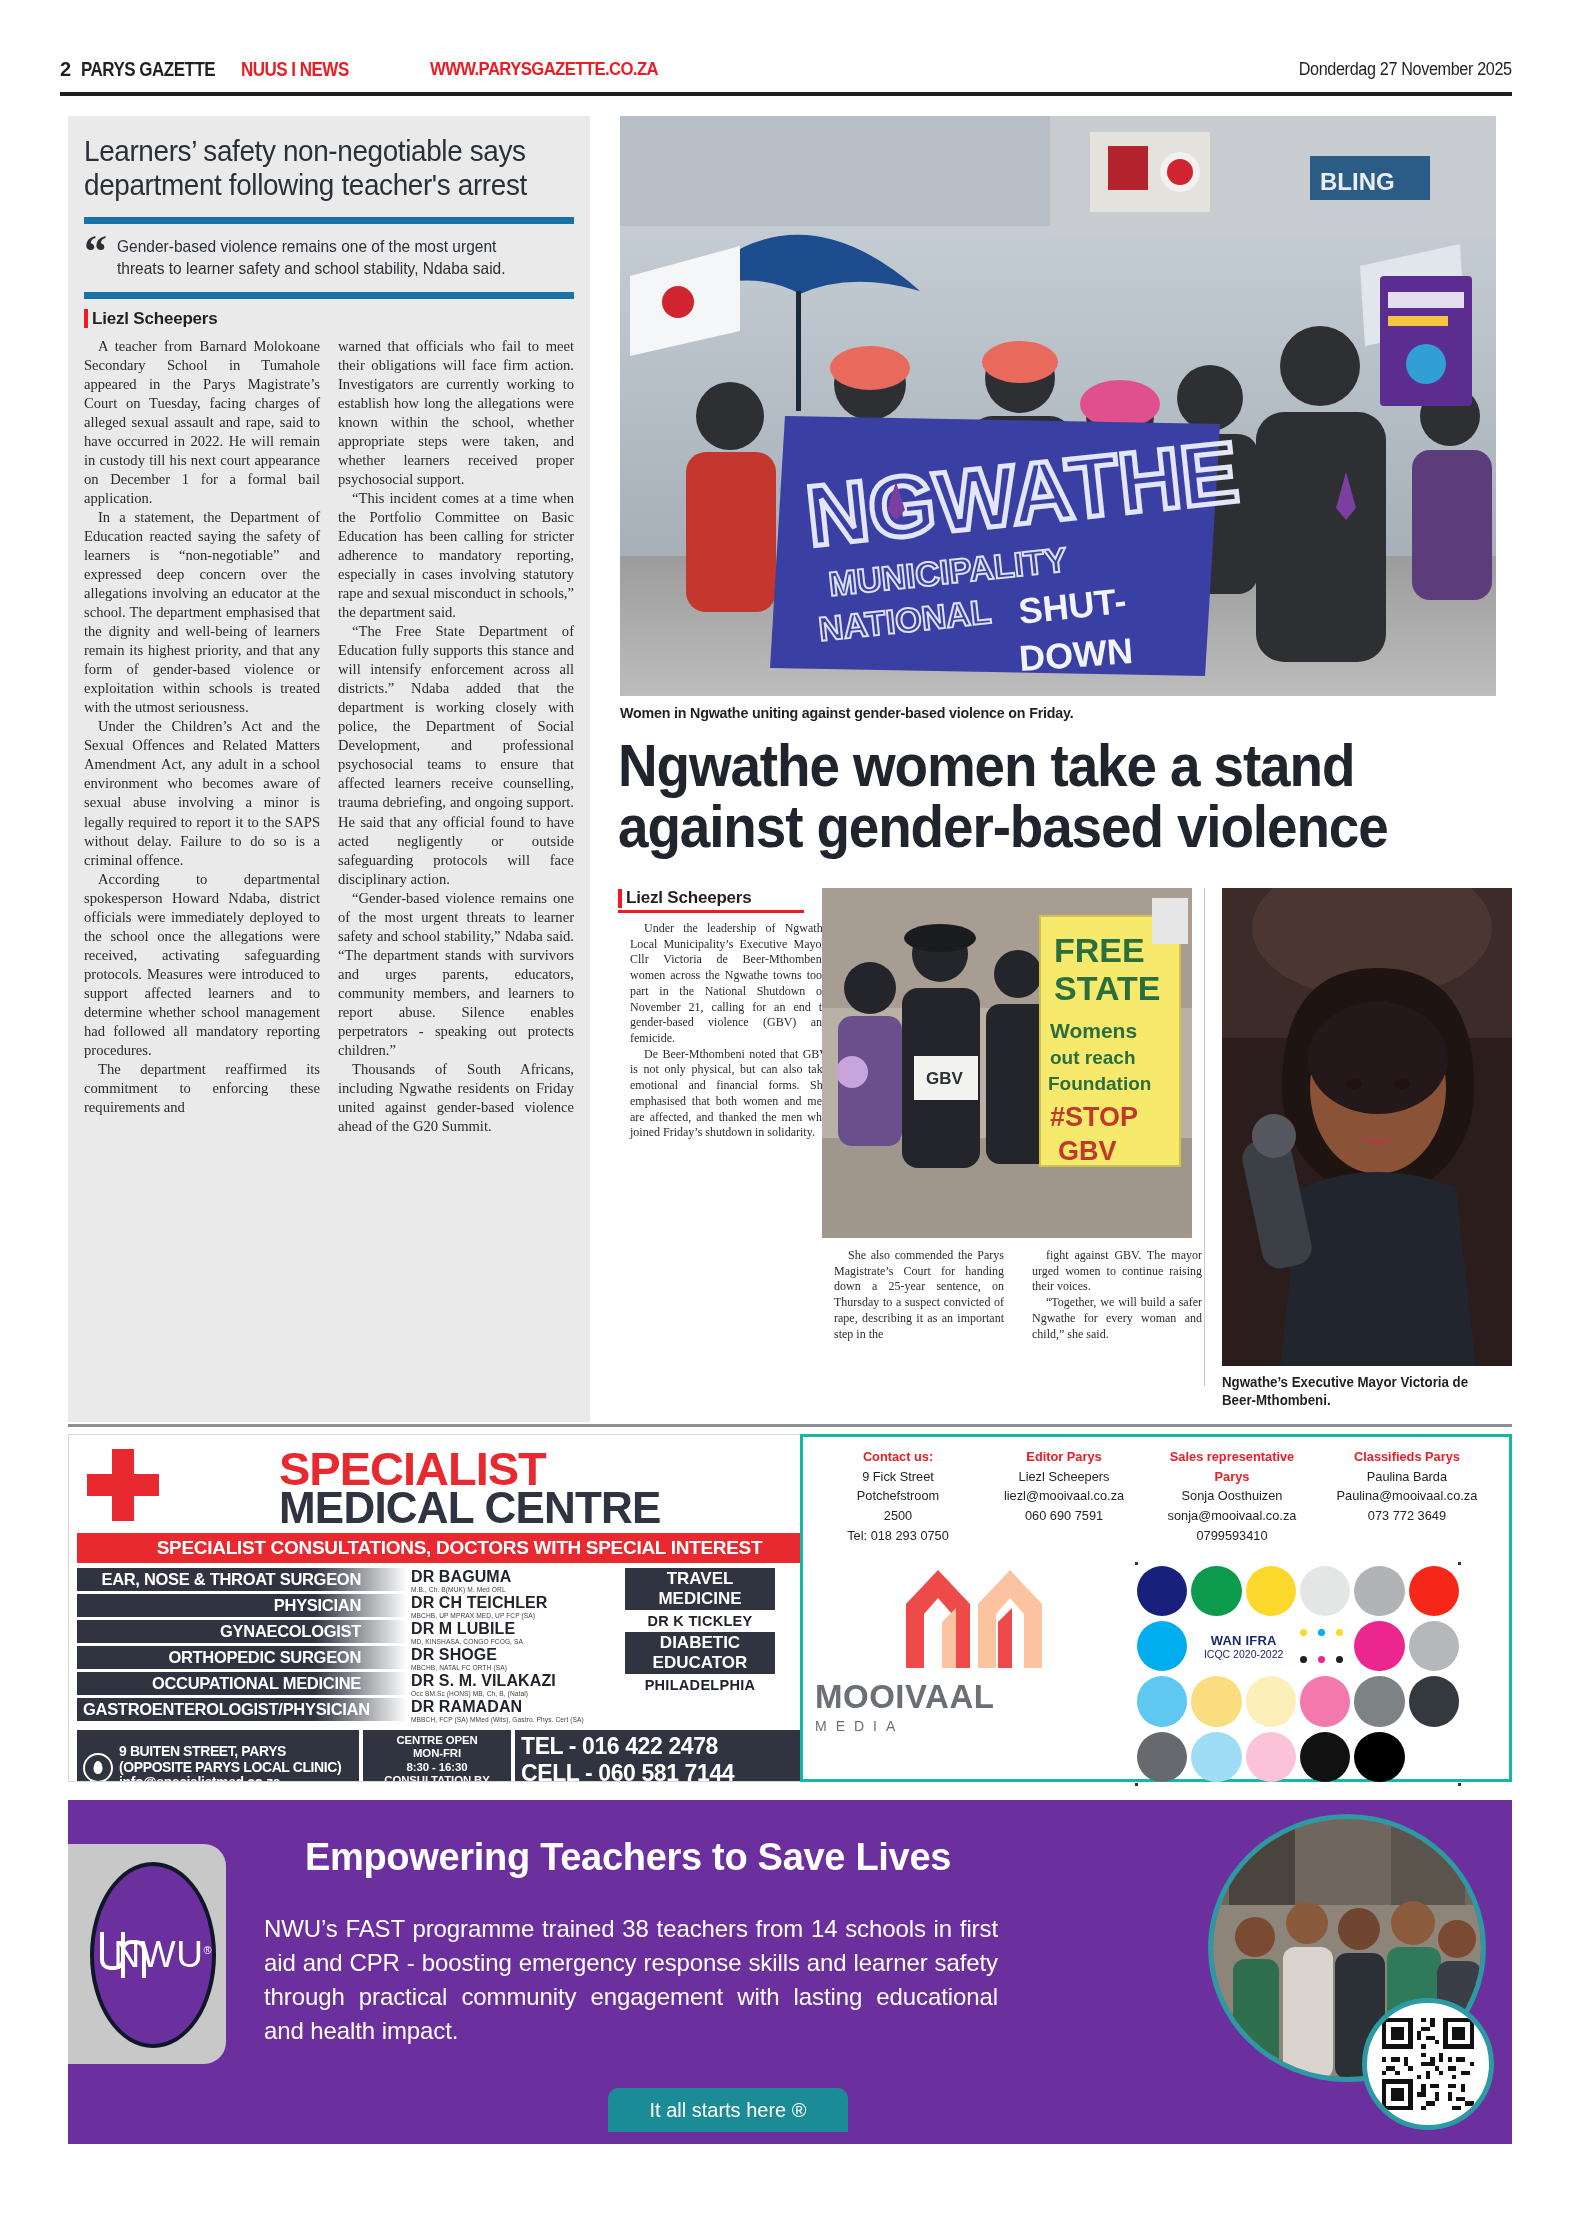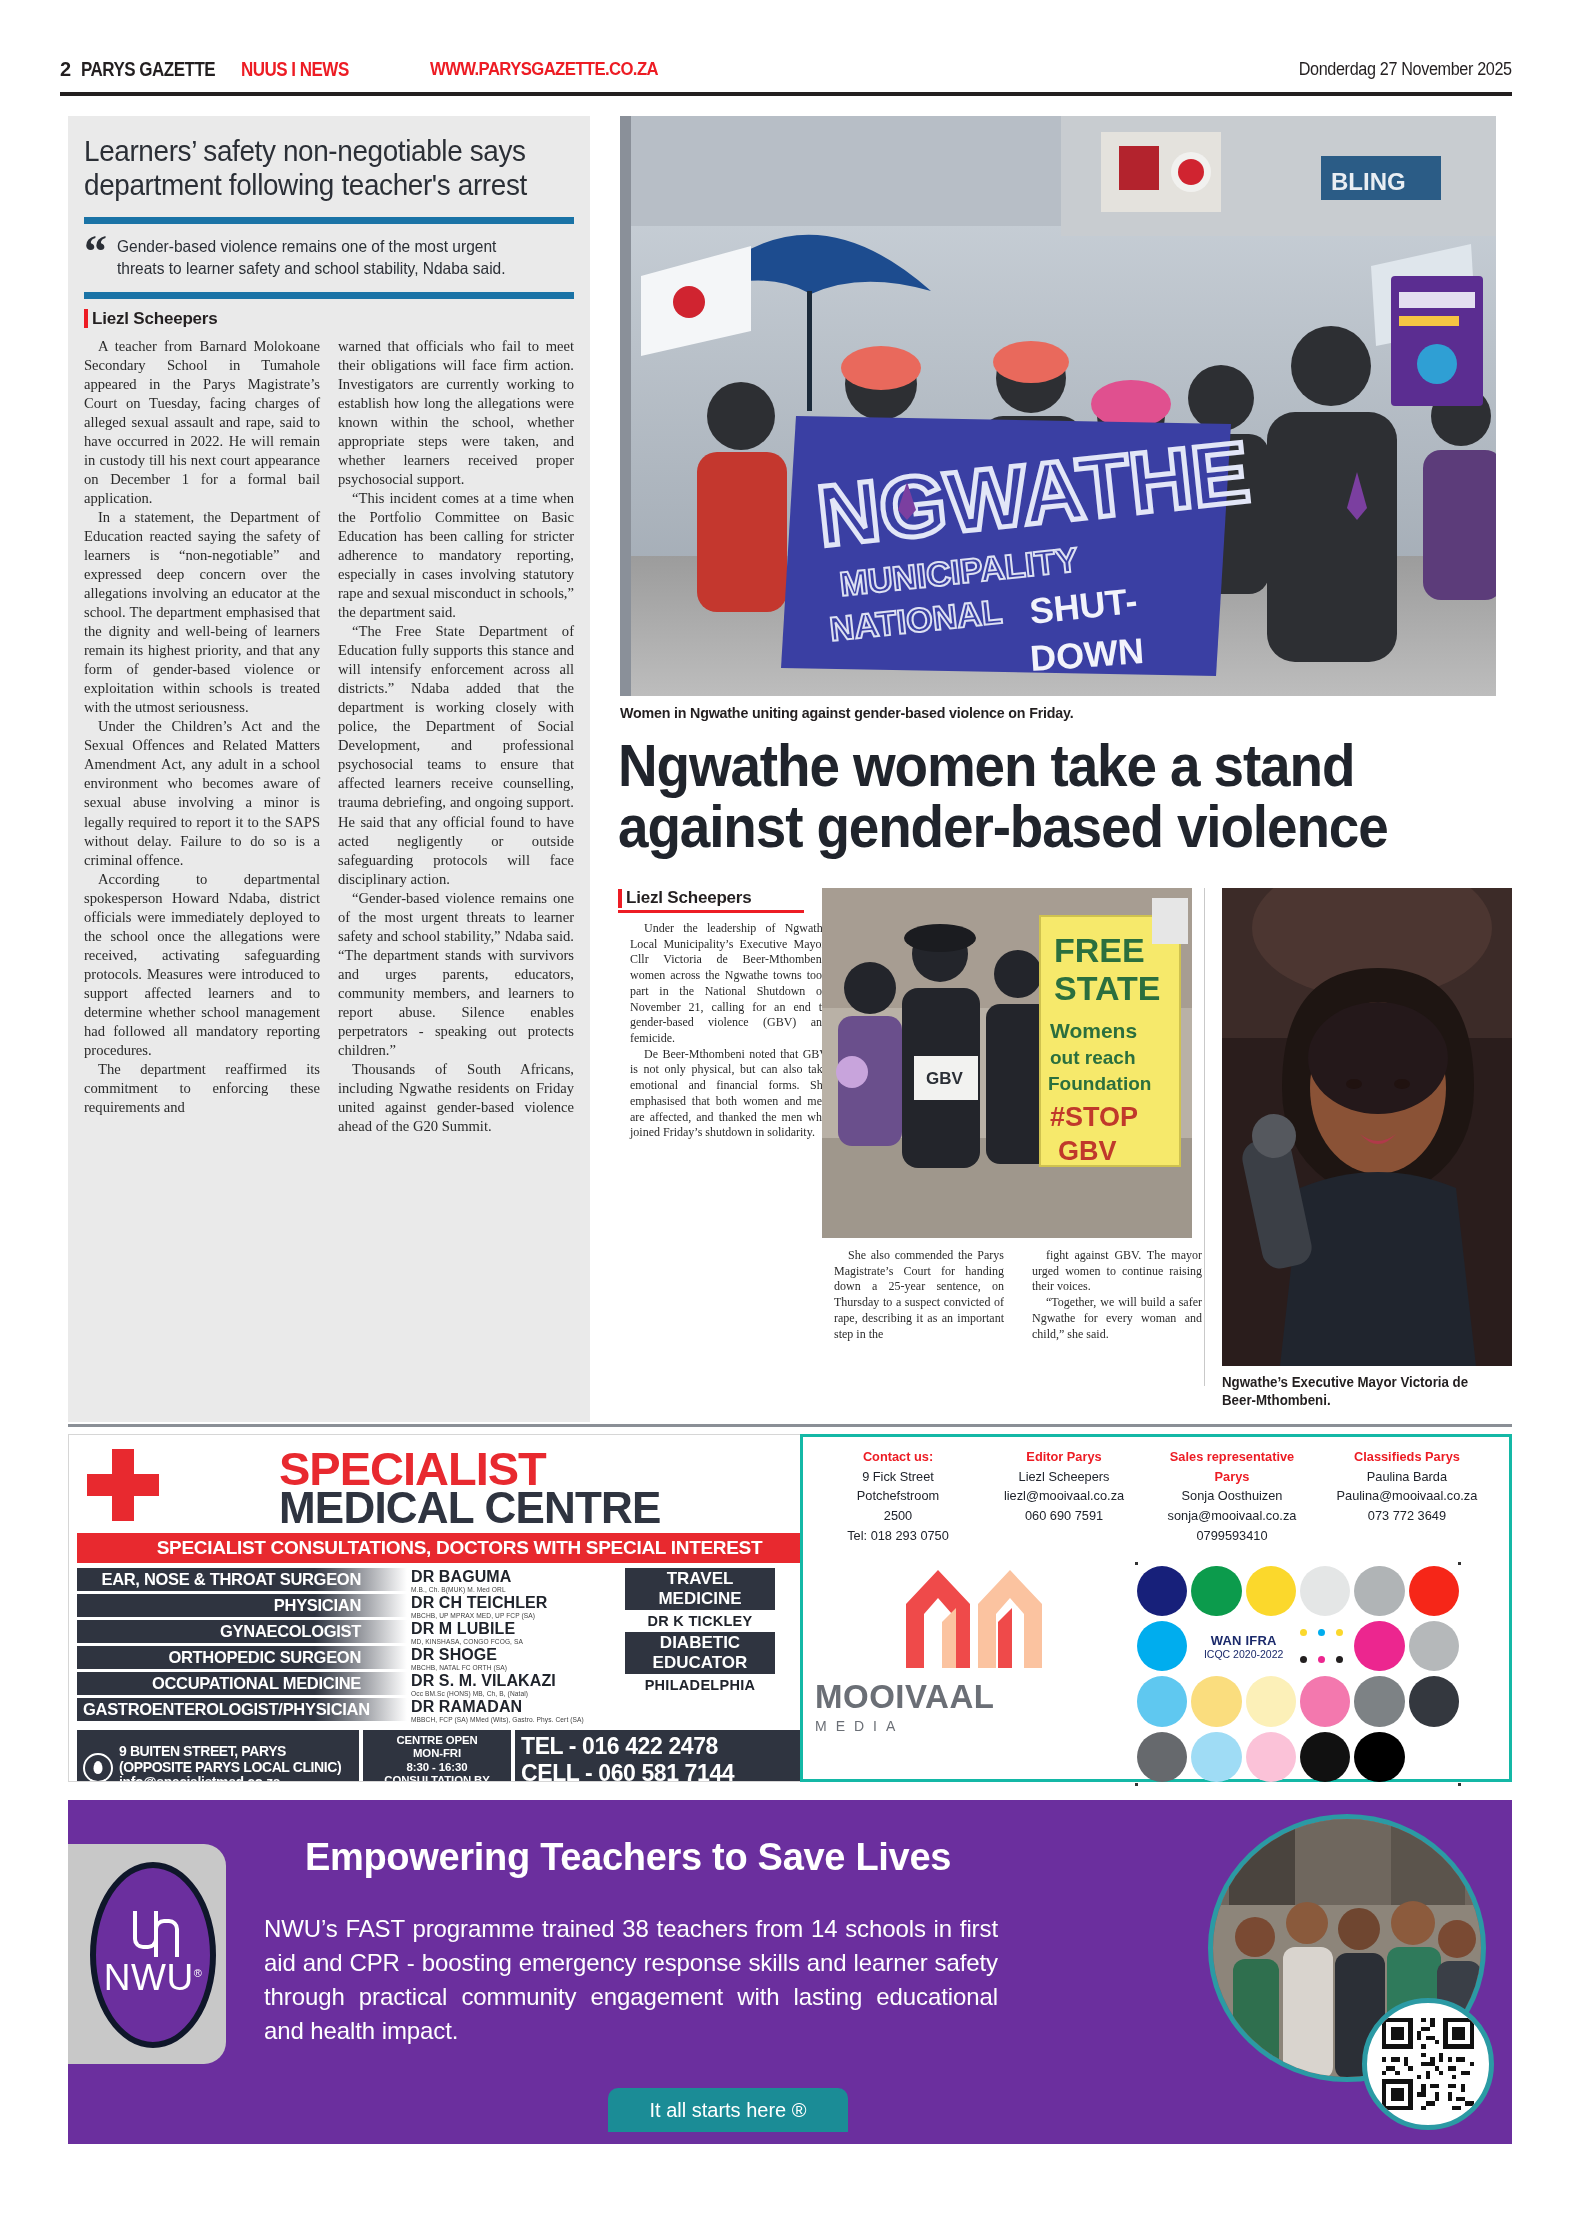--- a/index.html
+++ b/index.html
@@ -53,21 +53,21 @@
 
   .cols2 { display: flex; gap: 18px; margin-top: 8px; }
   .col { width: 236px; font-family: "Liberation Serif", serif; font-size: 14.6px;
          line-height: 1.305; color: #2a2a2a; text-align: justify; }
   .col p { text-indent: 14px; }
   .col p.noindent { text-indent: 0; }
 
   
   .mainphoto {
     position: absolute; left: 620px; top: 116px; width: 876px; height: 580px;
-    overflow: hidden; background: #8a9099; padding-left: 11px;
+    overflow: hidden; background: #8a9099;
   }
   .photo-caption {
     position: absolute; left: 620px; top: 704px; width: 876px;
     font-size: 15px; font-weight: 700; color: #231f20; letter-spacing: -0.2px;
     transform: scaleX(0.95); transform-origin: left top;
   }
 
   
   .mainhead {
     position: absolute; left: 618px; top: 736px; width: 890px;
@@ -164,22 +164,22 @@
           grid-template-rows: repeat(2,1fr); gap: 3px; align-items: center; }
   .dot { width: 7px; height: 7px; border-radius: 50%; }
   .corner { position: absolute; width: 3px; height: 3px; background: #333; }
 
   
   .nwuad { position: absolute; left: 68px; top: 1800px; width: 1444px; height: 344px;
            background: #6b2f9e; overflow: hidden; }
   .nwu-badge { position: absolute; left: 0; top: 44px; width: 158px; height: 220px;
                background: #c8c8c8; border-radius: 0 22px 22px 0; }
   .nwu-oval { position: absolute; left: 22px; top: 18px; width: 126px; height: 186px;
-              border: 6px solid #0f172a; border-radius: 50%; background: #6b2f9e;
-              display: flex; flex-direction: column; align-items: center; justify-content: center; }
+              border: 4px solid #0f172a; border-radius: 50%; background: #6b2f9e;
+              display: flex; flex-direction: row; align-items: center; justify-content: center; }
   .nwu-glyph { width: 52px; height: 42px; position: relative; margin-bottom: 4px; }
   .nwu-glyph:before { content:""; position:absolute; left:6px; top:0; width:17px; height:34px;
                       border:4px solid #fff; border-top:none; border-radius:0 0 10px 10px; }
   .nwu-glyph:after { content:""; position:absolute; left:27px; top:8px; width:17px; height:34px;
                      border:4px solid #fff; border-bottom:none; border-radius:10px 10px 0 0; }
   .nwu-word { font-size: 37px; font-weight: 400; color: #fff; letter-spacing: 0.5px; }
   .nwu-reg { font-size: 11px; vertical-align: super; }
   .nwu-title { position: absolute; left: 190px; top: 36px; width: 740px; text-align: center;
                font-size: 38px; font-weight: 700; color: #fff; letter-spacing: -0.3px; }
   .nwu-body { position: absolute; left: 196px; top: 112px; width: 734px;

